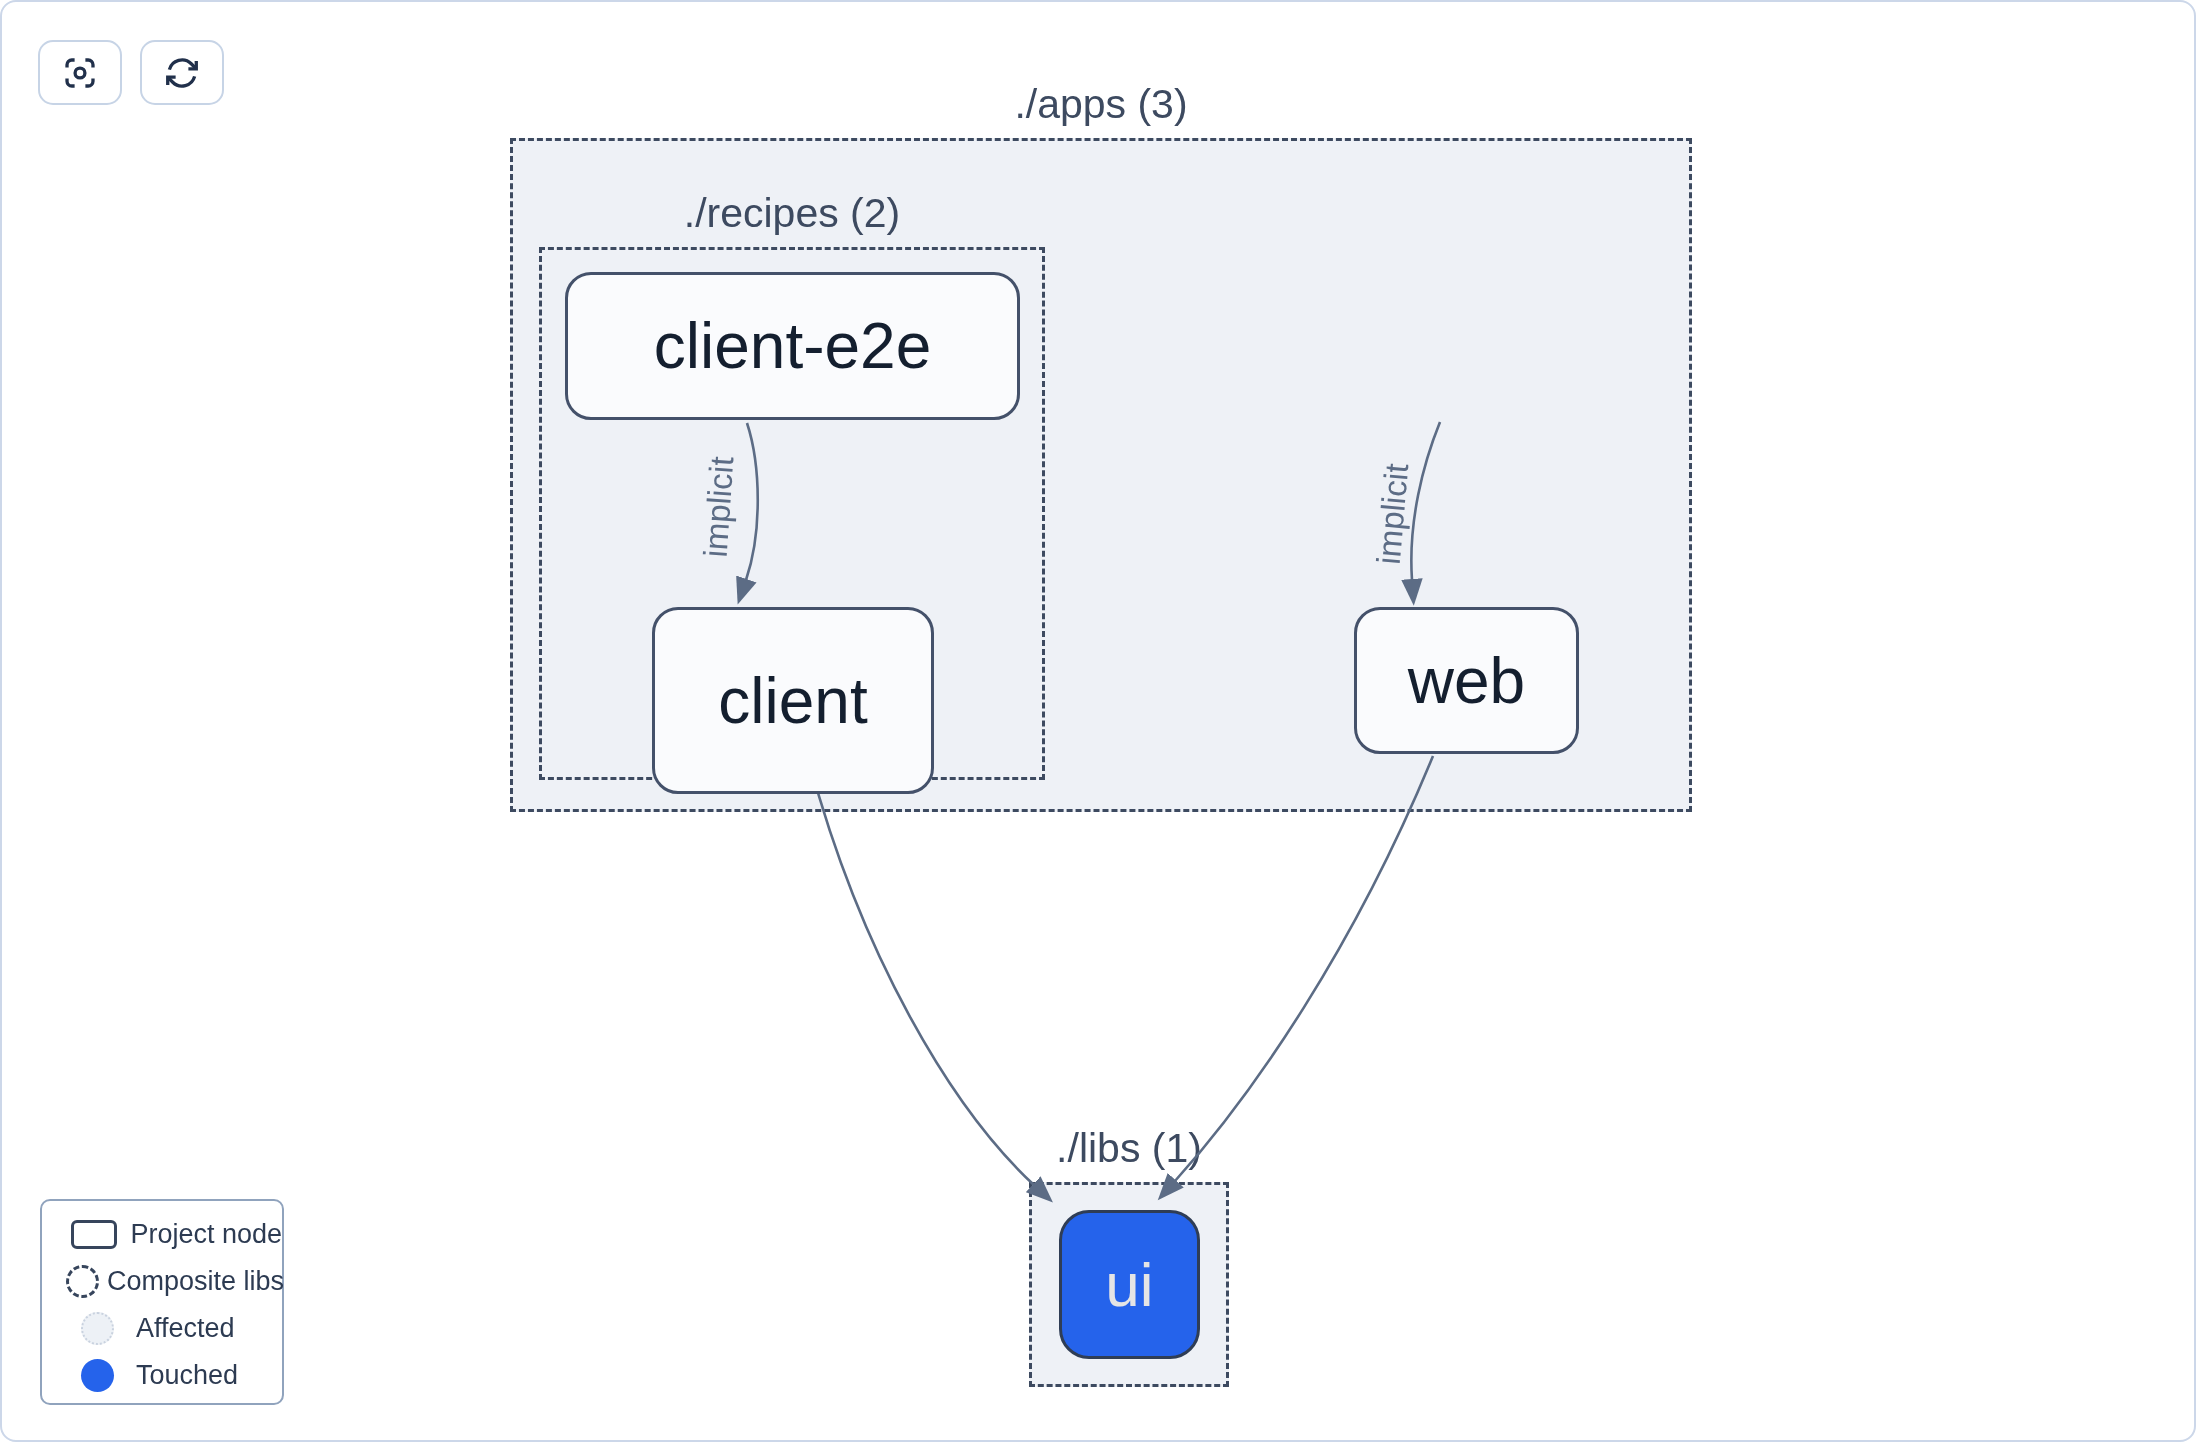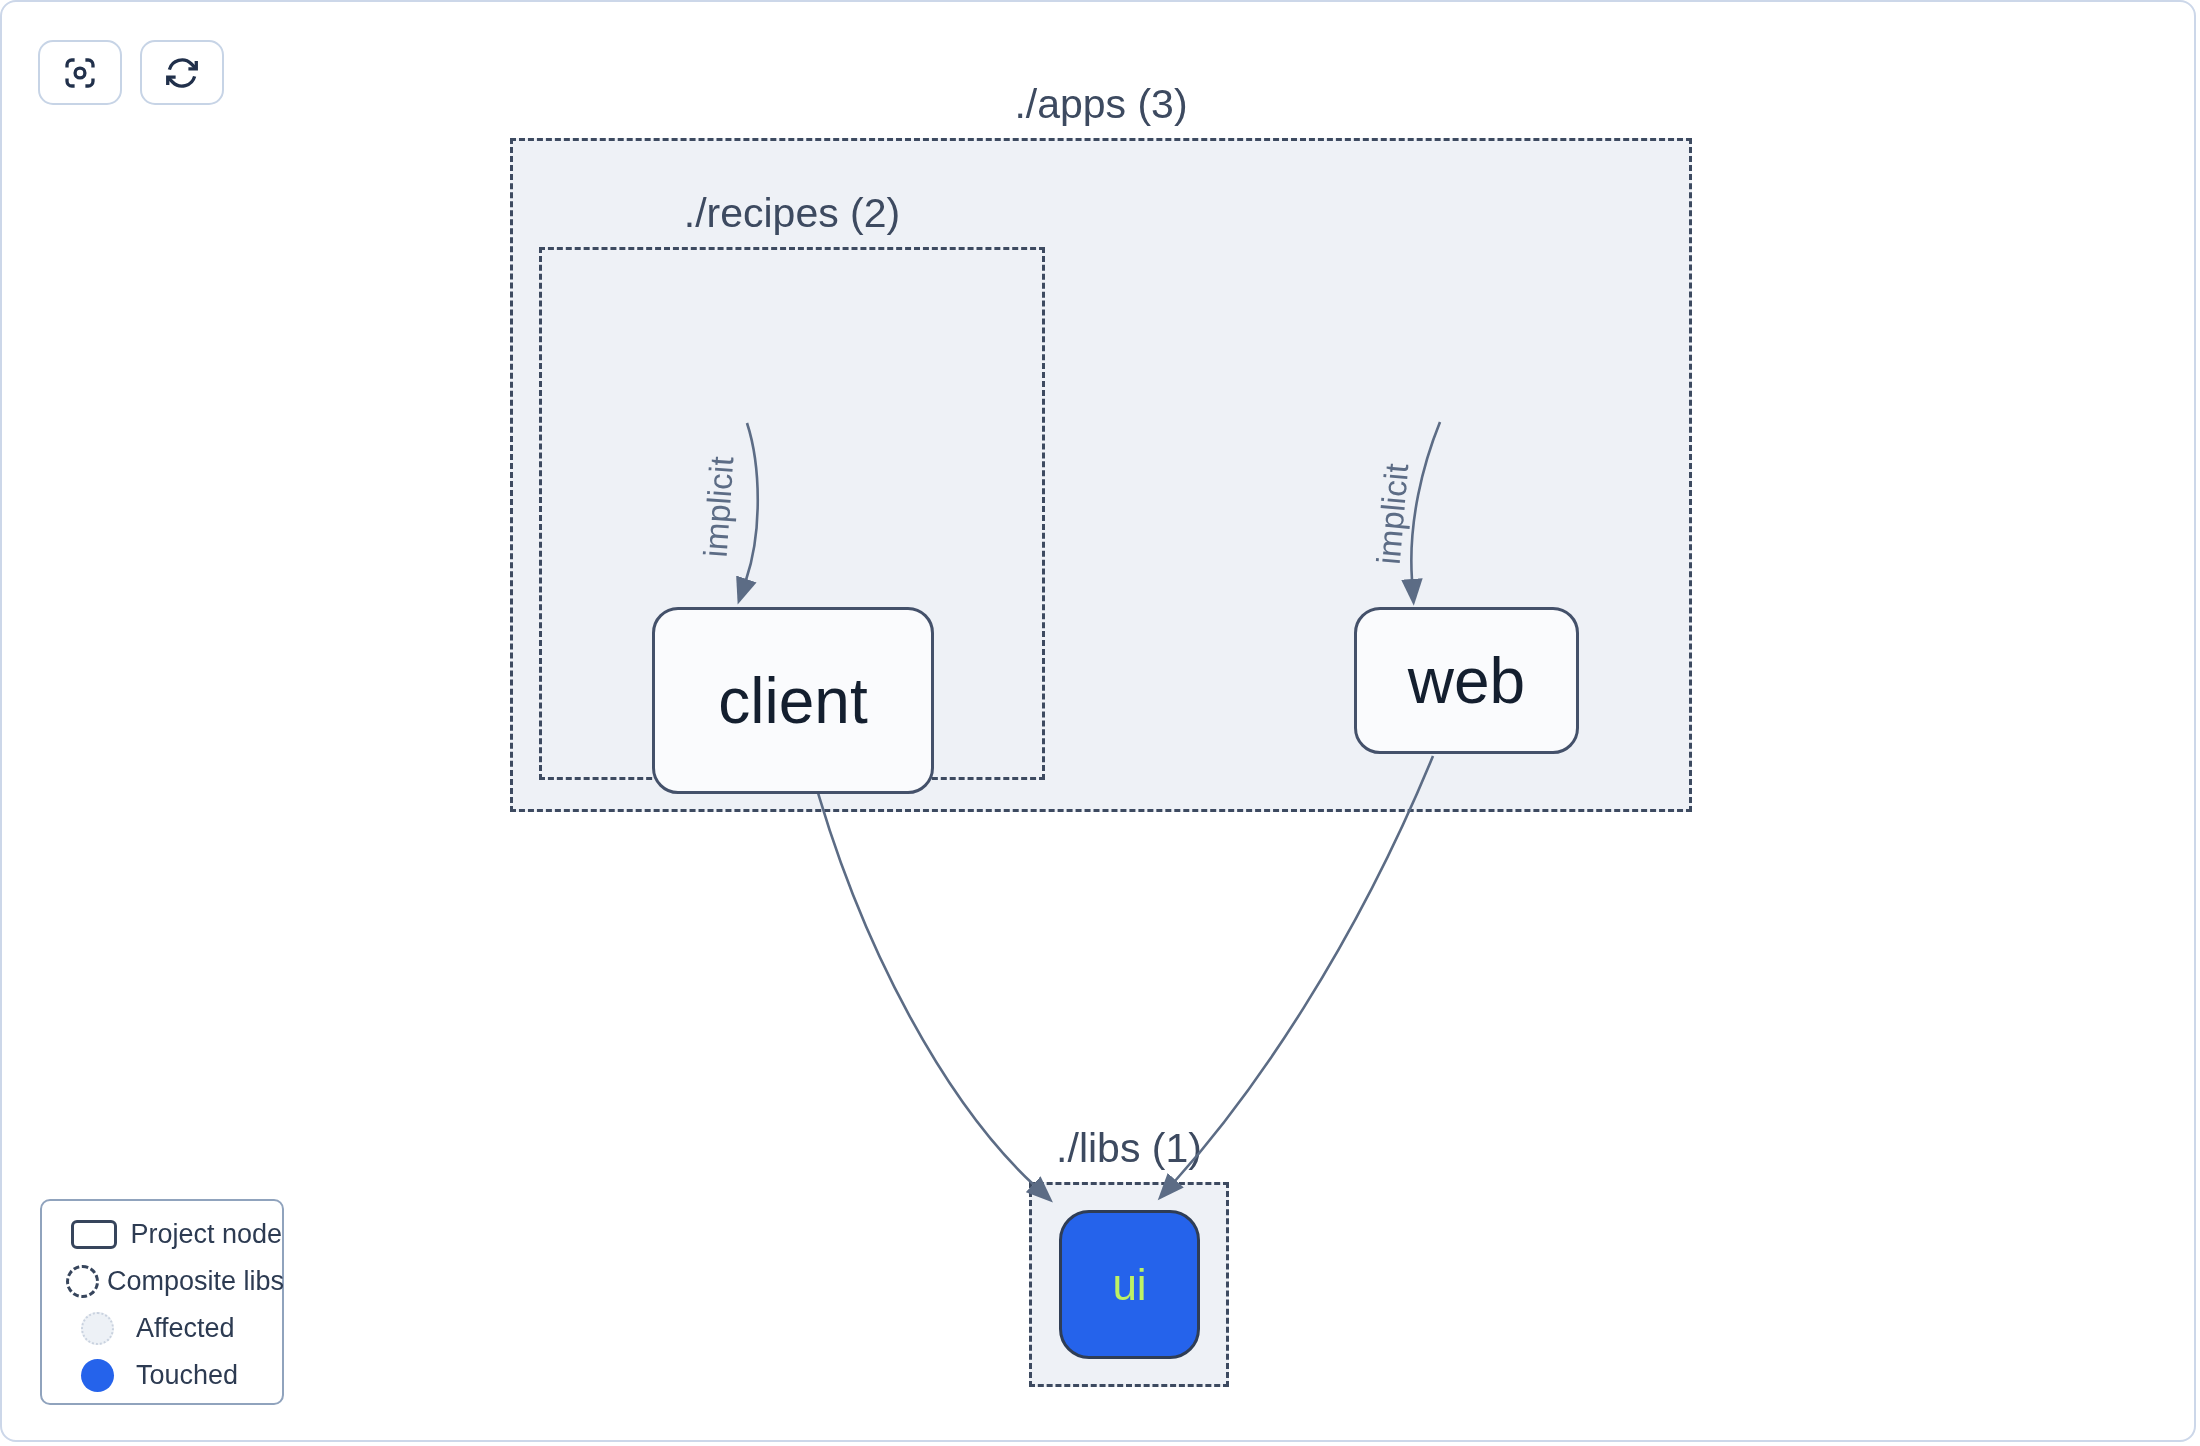--- a/index.html
+++ b/index.html
@@ -16,21 +16,21 @@
   
   .group{position:absolute;background:#eef1f6;border:3px dashed #3d4a60;box-sizing:border-box;}
   .group-label{position:absolute;left:0;right:0;top:-70px;height:66px;text-align:center;
                font-size:41px;color:#3d4a60;white-space:nowrap;line-height:66px;}
 
   
   .node{position:absolute;background:#fafbfd;border:3px solid #44516a;border-radius:26px;
         display:flex;align-items:center;justify-content:center;z-index:6;box-sizing:border-box;cursor:pointer;}
   .node-label{font-size:64px;color:#141f2f;white-space:nowrap;}
   .node.touched{background:#2563eb;border:3px solid #2f3d55;border-radius:30px;}
-  .node.touched .node-label{color:#bef264;font-size:44px;}
+  .node.touched .node-label{color:#e5e5e5;font-size:62px;}
 
   
   svg.edges{position:absolute;left:0;top:0;z-index:4;pointer-events:none;}
   svg.edges path.edge{stroke:#5c6c85;stroke-width:2.6;fill:none;pointer-events:stroke;}
   .edge-label{position:absolute;width:160px;height:44px;text-align:center;font-size:33px;color:#5c6c85;
               z-index:5;line-height:44px;}
   .edge-label.rot1{transform:rotate(-86deg);}
   .edge-label.rot2{transform:rotate(-85deg);}
 
   
@@ -89,20 +89,23 @@
     </defs>
     <path class="edge" d="M745,421 C759,464 760,531 744,578" marker-end="url(#arrow)"></path>
     <path class="edge" d="M1438,420 C1421,462 1406,520 1410,578" marker-end="url(#arrow)"></path>
     <path class="edge" d="M806,755 C858,952 950,1107 1032,1183" marker-end="url(#arrow)"></path>
     <path class="edge" d="M1431,754 C1352,946 1251,1092 1173,1179" marker-end="url(#arrow)"></path>
   </svg>
 
   <div class="edge-label rot1" style="left:637px;top:483px;">implicit</div>
   <div class="edge-label rot2" style="left:1311px;top:490px;">implicit</div>
 
+  <div class="node" style="left:563px;top:270px;width:455px;height:148px;">
+    <span class="node-label">client-e2e</span>
+  </div>
 
   <div class="node" style="left:650px;top:605px;width:282px;height:187px;">
     <span class="node-label">client</span>
   </div>
 
 
   <div class="node" style="left:1352px;top:605px;width:225px;height:147px;">
     <span class="node-label">web</span>
   </div>
 

